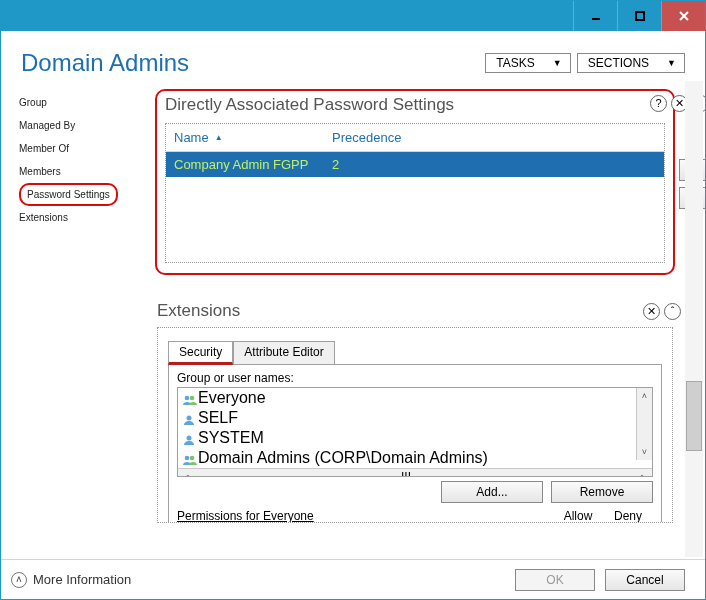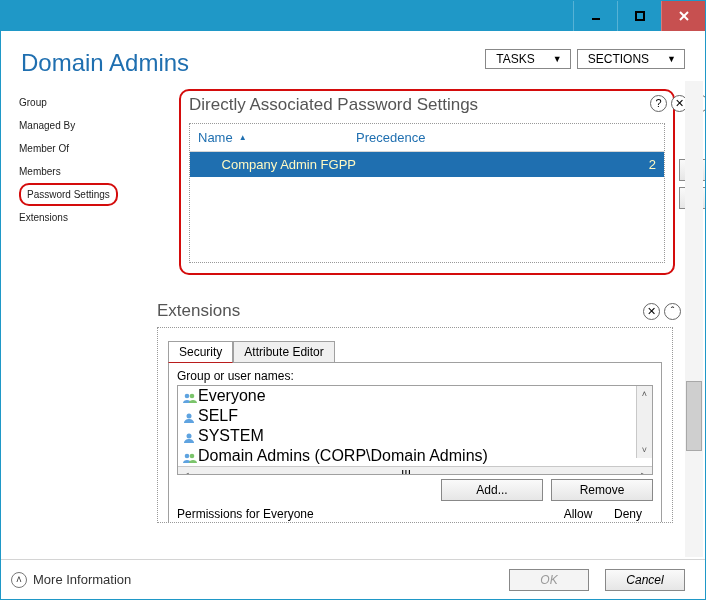--- a/index.html
+++ b/index.html
@@ -5,96 +5,96 @@
 * { box-sizing: border-box; margin: 0; padding: 0; font-family: "Segoe UI", Tahoma, sans-serif; }
 body { background: #fff; width: 706px; height: 600px; border: 1px solid #1f98c7; overflow: hidden; position: relative; }
 
 
 .titlebar { height: 30px; background: #1f98c7; display: flex; justify-content: flex-end; align-items: stretch; }
 .titlebar .tbtn { width: 44px; display: flex; align-items: center; justify-content: center; border-left: 1px solid rgba(255,255,255,0.25); }
 .titlebar .tbtn.close { background: #c75050; }
 .titlebar svg { width: 12px; height: 12px; }
 
 
-.header { display: flex; align-items: flex-start; justify-content: space-between; padding: 18px 20px 12px 20px; }
+.header { display: flex; align-items: center; justify-content: space-between; padding: 18px 20px 12px 20px; }
 .page-title { color: #1f6fb0; font-size: 24px; font-weight: 400; }
 .header-right { display: flex; gap: 6px; }
 .drop-btn { border: 1px solid #888; background: #fff; font-size: 12px; padding: 2px 8px 2px 10px; display: flex; align-items: center; gap: 18px; cursor: pointer; }
 .drop-btn .tri { font-size: 9px; }
 
 .content { display: flex; position: relative; }
 
 
 .leftnav { width: 150px; padding: 2px 0 0 18px; }
 .leftnav .nav-item { font-size: 10px; color: #222; padding: 6px 0 6px 0; cursor: pointer; }
 .leftnav .nav-item.active { border: 2px solid #d40c0c; border-radius: 10px; padding: 4px 6px 4px 6px; display: inline-block; }
 
 
 .main { flex: 1; padding: 0 30px 0 4px; position: relative; }
 
 
-.section-ps { border: 2px solid #d40c0c; border-radius: 10px; padding: 4px 8px 10px 8px; margin-bottom: 26px; position: relative; margin-left: 24px; }
+.section-ps { border: 2px solid #d40c0c; border-radius: 10px; padding: 4px 8px 10px 8px; margin-bottom: 26px; position: relative; }
 .section-ps .section-title { color: #555; font-size: 17px; font-weight: 400; margin-bottom: 8px; }
 .ps-icons-top { position: absolute; right: -36px; top: 4px; display: flex; gap: 4px; }
 .circ-btn { width: 17px; height: 17px; border: 1px solid #666; border-radius: 50%; display: flex; align-items: center; justify-content: center; font-size: 11px; background: #fff; cursor: pointer; line-height: 1; }
 
 .ps-body { position: relative; }
 .ps-table-wrap { border: 1px dotted #999; height: 140px; background: #fff; }
 .ps-headers { display: flex; border-bottom: 1px solid #d5d5d5; padding: 6px 8px; font-size: 13px; color: #1f6fb0; font-weight: 400; }
 .ps-headers .col-name { width: 158px; display: flex; align-items: center; gap: 6px; }
 .ps-headers .col-prec { flex: 1; }
 .sort-tri { color: #1f6fb0; font-size: 8px; }
-.ps-row { display: flex; background: #1f6fb0; color: #fef9c3; padding: 5px 8px; font-size: 13px; text-align: right; }
+.ps-row { display: flex; background: #1f6fb0; color: #bef264; padding: 5px 8px; font-size: 13px; }
 .ps-row .col-name { width: 158px; }
 .ps-row .col-prec { flex: 1; }
 
 .ps-side-buttons { position: absolute; right: -118px; top: 36px; width: 104px; display: flex; flex-direction: column; gap: 6px; }
 .win-btn { border: 1px solid #888; background: linear-gradient(#fafafa,#e6e6e6); font-size: 12px; padding: 3px 0; text-align: center; cursor: pointer; width: 100%; }
 
 
 .section-ext { position: relative; padding: 0 2px 0 2px; }
 .section-ext .section-title { color: #555; font-size: 17px; font-weight: 400; margin-bottom: 6px; }
 .ext-icons-top { position: absolute; right: -6px; top: 2px; display: flex; gap: 4px; }
 .ext-body { border: 1px dotted #999; padding: 12px 10px 6px 10px; height: 196px; background: #fff; overflow: hidden; }
 
 .tabs { display: flex; gap: 0; }
 .tab { border: 1px solid #a0a0a0; background: #fff; font-size: 12px; padding: 3px 10px; position: relative; top: 1px; cursor: pointer; }
-.tab.active { border-bottom: 1px solid #b91c1c; z-index: 2; }
+.tab.active { border-bottom: 3px solid #b91c1c; z-index: 2; }
 .tab.inactive { background: #f0f0f0; }
 .tab-panel { border: 1px solid #a0a0a0; padding: 6px 8px; font-size: 12px; height: 180px; }
 
 .group-label { font-size: 12px; margin-bottom: 2px; }
 .listbox-wrap { position: relative; }
 .listbox { border: 1px solid #a0a0a0; height: 90px; overflow: hidden; background: #fff; }
 .listbox .li { padding: 1px 4px; display: flex; align-items: center; gap: 0; font-size: 16px; }
 .user-icon { width: 16px; height: 12px; display: inline-block; }
 .user-icon svg { width: 16px; height: 12px; }
 .vscroll { position: absolute; right: 1px; top: 1px; bottom: 17px; width: 16px; background: #f0f0f0; border-left: 1px solid #c8c8c8; display: flex; flex-direction: column; justify-content: space-between; align-items: center; }
 .vscroll .arr { height: 16px; width: 100%; display: flex; align-items: center; justify-content: center; font-size: 9px; color: #555; }
 .hscroll { height: 16px; background: #f0f0f0; border-top: 1px solid #c8c8c8; display: flex; justify-content: space-between; align-items: center; position: relative; }
 .hscroll .arr { width: 16px; text-align: center; font-size: 9px; color: #555; }
 .hscroll .thumb { position: absolute; left: 50%; transform: translateX(-50%); width: 28px; }
 
 .list-buttons { display: flex; justify-content: flex-end; gap: 8px; margin-top: 4px; }
 .list-buttons .win-btn { width: 102px; }
 
 .perm-head { display: flex; font-size: 12px; margin-top: 6px; }
-.perm-head .pl { flex: 1; }
+.perm-head .pl { flex: 1; text-decoration: underline; }
 .perm-head .pc { width: 50px; text-align: center; }
 
 
 .outer-scroll { position: absolute; right: 2px; top: 80px; bottom: 42px; width: 18px; background: #f4f4f4; }
 .outer-scroll .thumb { position: absolute; top: 300px; left: 1px; right: 1px; height: 70px; background: #cfcfcf; border: 1px solid #a8a8a8; }
 
 
 .footer { position: absolute; left: 0; right: 0; bottom: 0; height: 40px; border-top: 1px solid #d4d4d4; display: flex; align-items: center; padding: 0 20px 0 10px; }
 .more-info { display: flex; align-items: center; gap: 6px; font-size: 13px; color: #333; cursor: pointer; }
 .more-info .chev { width: 16px; height: 16px; border: 1px solid #777; border-radius: 50%; display: flex; align-items: center; justify-content: center; font-size: 10px; }
 .footer .spacer { flex: 1; }
-.footer .win-btn { width: 80px; margin-left: 16px; font-style: italic; }
+.footer .win-btn { width: 80px; margin-left: 10px; }
 .footer .win-btn.disabled { color: #9a9a9a; background: #f4f4f4; }
 
 </style>
 </head>
 <body>
 
 <div class="titlebar">
   <div class="tbtn">
     <svg viewBox="0 0 12 12">
         <line x1="2" y1="9" x2="10" y2="9" stroke="#000" stroke-width="2"></line>

